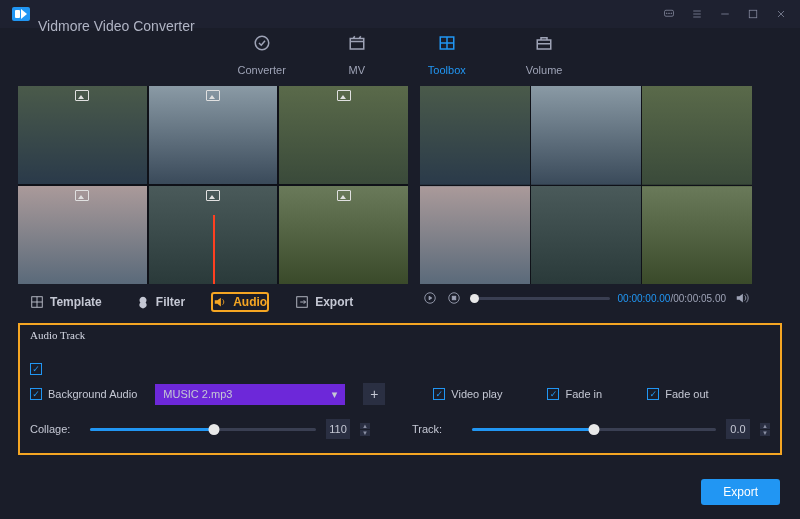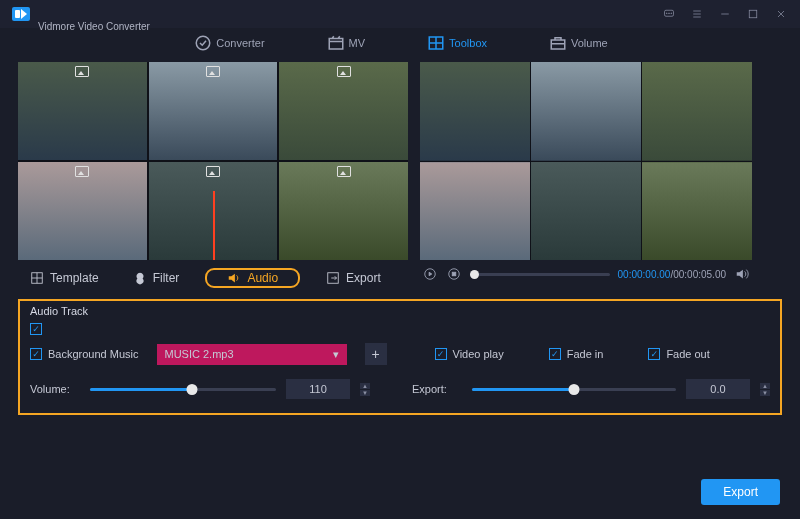--- a/index.html
+++ b/index.html
@@ -1,70 +1,70 @@
 <!DOCTYPE html>
 <html><head>
 <meta charset="utf-8">
 <style>
 * { margin: 0; padding: 0; box-sizing: border-box; font-family: "Segoe UI", Arial, sans-serif; }
 body { background: #1a1d29; color: #c5c8d4; width: 800px; height: 519px; overflow: hidden; font-size: 12px; }
 .titlebar { height: 28px; display: flex; align-items: center; padding: 0 12px; background: #1e2130; }
 .logo { width: 18px; height: 14px; background: #2196f3; border-radius: 2px; margin-right: 8px; position: relative; }
 .logo::before { content: ""; position: absolute; left: 3px; top: 3px; width: 5px; height: 8px; background: #fff; border-radius: 1px; }
 .logo::after { content: ""; position: absolute; right: 3px; top: 2px; width: 0; height: 0; border-left: 6px solid #fff; border-top: 5px solid transparent; border-bottom: 5px solid transparent; }
-.title { font-size: 10px; color: #b0b4c4; margin-top: 24px; }
+.title { font-size: 14px; color: #b0b4c4; margin-top: 24px; }
 .win-controls { margin-left: auto; display: flex; gap: 14px; }
 .win-btn { width: 14px; height: 14px; display: flex; align-items: center; justify-content: center; color: #8a8fa3; cursor: pointer; }
 .win-btn svg { width: 12px; height: 12px; }
 .navtabs { display: flex; justify-content: center; gap: 60px; padding: 6px 0 10px; }
-.navtab { display: flex; align-items: center; gap: 2px; color: #9ea3b6; cursor: pointer; font-size: 11px; }
+.navtab { display: flex; flex-direction: column; align-items: center; gap: 12px; color: #9ea3b6; cursor: pointer; font-size: 11px; }
 .navtab.active { color: #2196f3; }
 .navtab .icon { width: 22px; height: 18px; display: flex; align-items: center; justify-content: center; }
 .navtab .icon svg { width: 20px; height: 18px; }
 .content { display: flex; gap: 12px; padding: 0 18px; }
 .leftpane { width: 390px; }
 .gridarea { display: grid; grid-template-columns: repeat(3,1fr); grid-template-rows: repeat(2,1fr); gap: 2px; height: 198px; background: #0f1118; }
 .cell { background-size: cover; background-position: center; position: relative; }
 .cell .imgicon { position: absolute; top: 4px; left: 50%; transform: translateX(-50%); width: 14px; height: 11px; border: 1px solid #e0e0e0; border-radius: 1px; }
 .cell .imgicon::after { content: ""; position: absolute; bottom: 1px; left: 2px; width: 0; height: 0; border-left: 3px solid transparent; border-right: 3px solid transparent; border-bottom: 4px solid #e0e0e0; }
 .cell1 { background: linear-gradient(#4a5a4a,#2a3a4a); }
 .cell2 { background: linear-gradient(#8a9aa5,#3a4a5a); }
 .cell3 { background: linear-gradient(#5a6a4a,#3a4a3a); }
 .cell4 { background: linear-gradient(#aa9a9a,#5a6a7a); }
 .cell5 { background: linear-gradient(#4a5a5a,#2a3a3a); }
 .cell5::after { content: ""; position: absolute; left: 50%; bottom: 0; width: 2px; height: 70%; background: #ff4020; }
 .cell6 { background: linear-gradient(#6a7a5a,#3a4a2a); }
 .leftnav { display: flex; gap: 18px; padding: 8px 4px; border-bottom: 1px solid transparent; }
-.lnitem { display: flex; align-items: center; gap: 6px; color: #c5c8d4; font-size: 12px; cursor: pointer; padding: 3px 8px; }
+.lnitem { display: flex; align-items: center; gap: 6px; color: #c5c8d4; font-size: 12px; cursor: pointer; padding: 3px 8px; font-weight: bold; }
 .lnitem svg { width: 14px; height: 14px; }
-.lnitem.active { color: #f5a623; border: 2px solid #f5a623; border-radius: 9px; padding: 1px 20px; }
+.lnitem.active { color: #f5a623; border: 2px solid #f5a623; border-radius: 3px; padding: 1px 0; }
 .rightpane { width: 332px; }
 .preview { height: 198px; background: #0f1118; display: grid; grid-template-columns: repeat(3,1fr); grid-template-rows: repeat(2,1fr); gap: 1px; }
 .pcell { background-size: cover; background-position: center; }
 .playbar { display: flex; align-items: center; gap: 8px; padding: 6px 2px; }
 .pbtn { width: 16px; height: 16px; display: flex; align-items: center; justify-content: center; color: #9ea3b6; cursor: pointer; }
 .pbtn svg { width: 14px; height: 14px; }
 .seek { flex: 1; height: 3px; background: #3a3f52; position: relative; border-radius: 2px; }
 .seek::after { content: ""; position: absolute; left: 0; top: -3px; width: 9px; height: 9px; background: #e8e8e8; border-radius: 50%; }
 .time { font-size: 10px; }
 .time .cur { color: #2196f3; }
 .time .tot { color: #9ea3b6; }
 .audiopanel { margin: 2px 18px 0; border: 2px solid #f5a623; padding: 4px 10px 14px; }
-.aptitle { font-size: 11px; color: #d5d8e4; margin-bottom: 6px; }
+.aptitle { font-size: 11px; color: #d5d8e4; margin-bottom: 22px; font-family: Liberation Serif, serif; }
 .aprow { display: flex; align-items: center; gap: 18px; margin-top: 8px; }
 .chk { display: flex; align-items: center; gap: 6px; font-size: 11px; cursor: pointer; }
 .chk .box { width: 12px; height: 12px; border: 1px solid #2196f3; display: flex; align-items: center; justify-content: center; color: #2196f3; font-size: 9px; }
-.select { background: #be185d; border: none; color: #c5c8d4; font-size: 11px; padding: 4px 8px; width: 190px; display: flex; align-items: center; justify-content: space-between; cursor: pointer; }
+.select { background: #6d28d9; border: none; color: #c5c8d4; font-size: 11px; padding: 4px 8px; width: 190px; display: flex; align-items: center; justify-content: space-between; cursor: pointer; }
 .addbtn { width: 22px; height: 22px; background: #2a2f42; color: #c5c8d4; display: flex; align-items: center; justify-content: center; font-size: 14px; cursor: pointer; }
 .ctrlrow { display: flex; align-items: center; gap: 12px; margin-top: 14px; }
 .label { font-size: 11px; min-width: 50px; }
 .slider { flex: 1; height: 3px; background: #3a3f52; position: relative; border-radius: 2px; }
 .slider .fill { position: absolute; left: 0; top: 0; height: 100%; background: #2196f3; border-radius: 2px; }
 .slider .thumb { position: absolute; top: -4px; width: 11px; height: 11px; background: #e8e8e8; border-radius: 50%; transform: translateX(-50%); }
-.numbox { background: #2a2f42; width: 64px; height: 20px; display: flex; align-items: center; justify-content: center; font-size: 11px; }
+.numbox { background: #2a2f42; width: 24px; height: 20px; display: flex; align-items: center; justify-content: center; font-size: 11px; }
 .stepper { display: flex; flex-direction: column; gap: 1px; }
 .stepper div { width: 10px; height: 6px; background: #2a2f42; display: flex; align-items: center; justify-content: center; font-size: 6px; cursor: pointer; color: #8a8fa3; }
 .footer { position: absolute; bottom: 14px; right: 20px; }
 .exportbtn { background: #2196f3; color: #fff; border: none; padding: 6px 22px; font-size: 12px; border-radius: 3px; cursor: pointer; }
 .chkgroup { display: flex; gap: 45px; margin-left: 30px; }
 .ctrlhalf { display: flex; align-items: center; gap: 10px; }
 .ctrlhalf.left { width: 340px; }
 .ctrlhalf.right { flex: 1; margin-left: 30px; }
 </style>
 </head>
@@ -237,21 +237,21 @@
 </div>
 
 <div class="audiopanel">
   <div class="aptitle">Audio Track</div>
   <div class="chk">
     <div class="box">✓</div>
   </div>
   <div class="aprow">
     <div class="chk">
       <div class="box">✓</div>
-      <span>Background Music</span>
+      <span>Background Audio</span>
     </div>
     <div class="select">
       <span>MUSIC 2.mp3</span>
       <span>▾</span>
     </div>
     <div class="addbtn">+</div>
     <div class="chkgroup">
       <div class="chk">
         <div class="box">✓</div>
         <span>Video play</span>
@@ -261,33 +261,33 @@
         <span>Fade in</span>
       </div>
       <div class="chk">
         <div class="box">✓</div>
         <span>Fade out</span>
       </div>
     </div>
   </div>
   <div class="ctrlrow">
     <div class="ctrlhalf left">
-      <div class="label">Volume:</div>
+      <div class="label">Collage:</div>
       <div class="slider">
         <div class="fill" style="width:55%"></div>
           <div class="thumb" style="left:55%"></div>
       </div>
       <div class="numbox">110</div>
       <div class="stepper">
           <div>▲</div>
           <div>▼</div>
         </div>
     </div>
     <div class="ctrlhalf right">
-      <div class="label">Export:</div>
+      <div class="label">Track:</div>
       <div class="slider">
         <div class="fill" style="width:50%"></div>
           <div class="thumb" style="left:50%"></div>
       </div>
       <div class="numbox">0.0</div>
       <div class="stepper">
           <div>▲</div>
           <div>▼</div>
         </div>
     </div>

